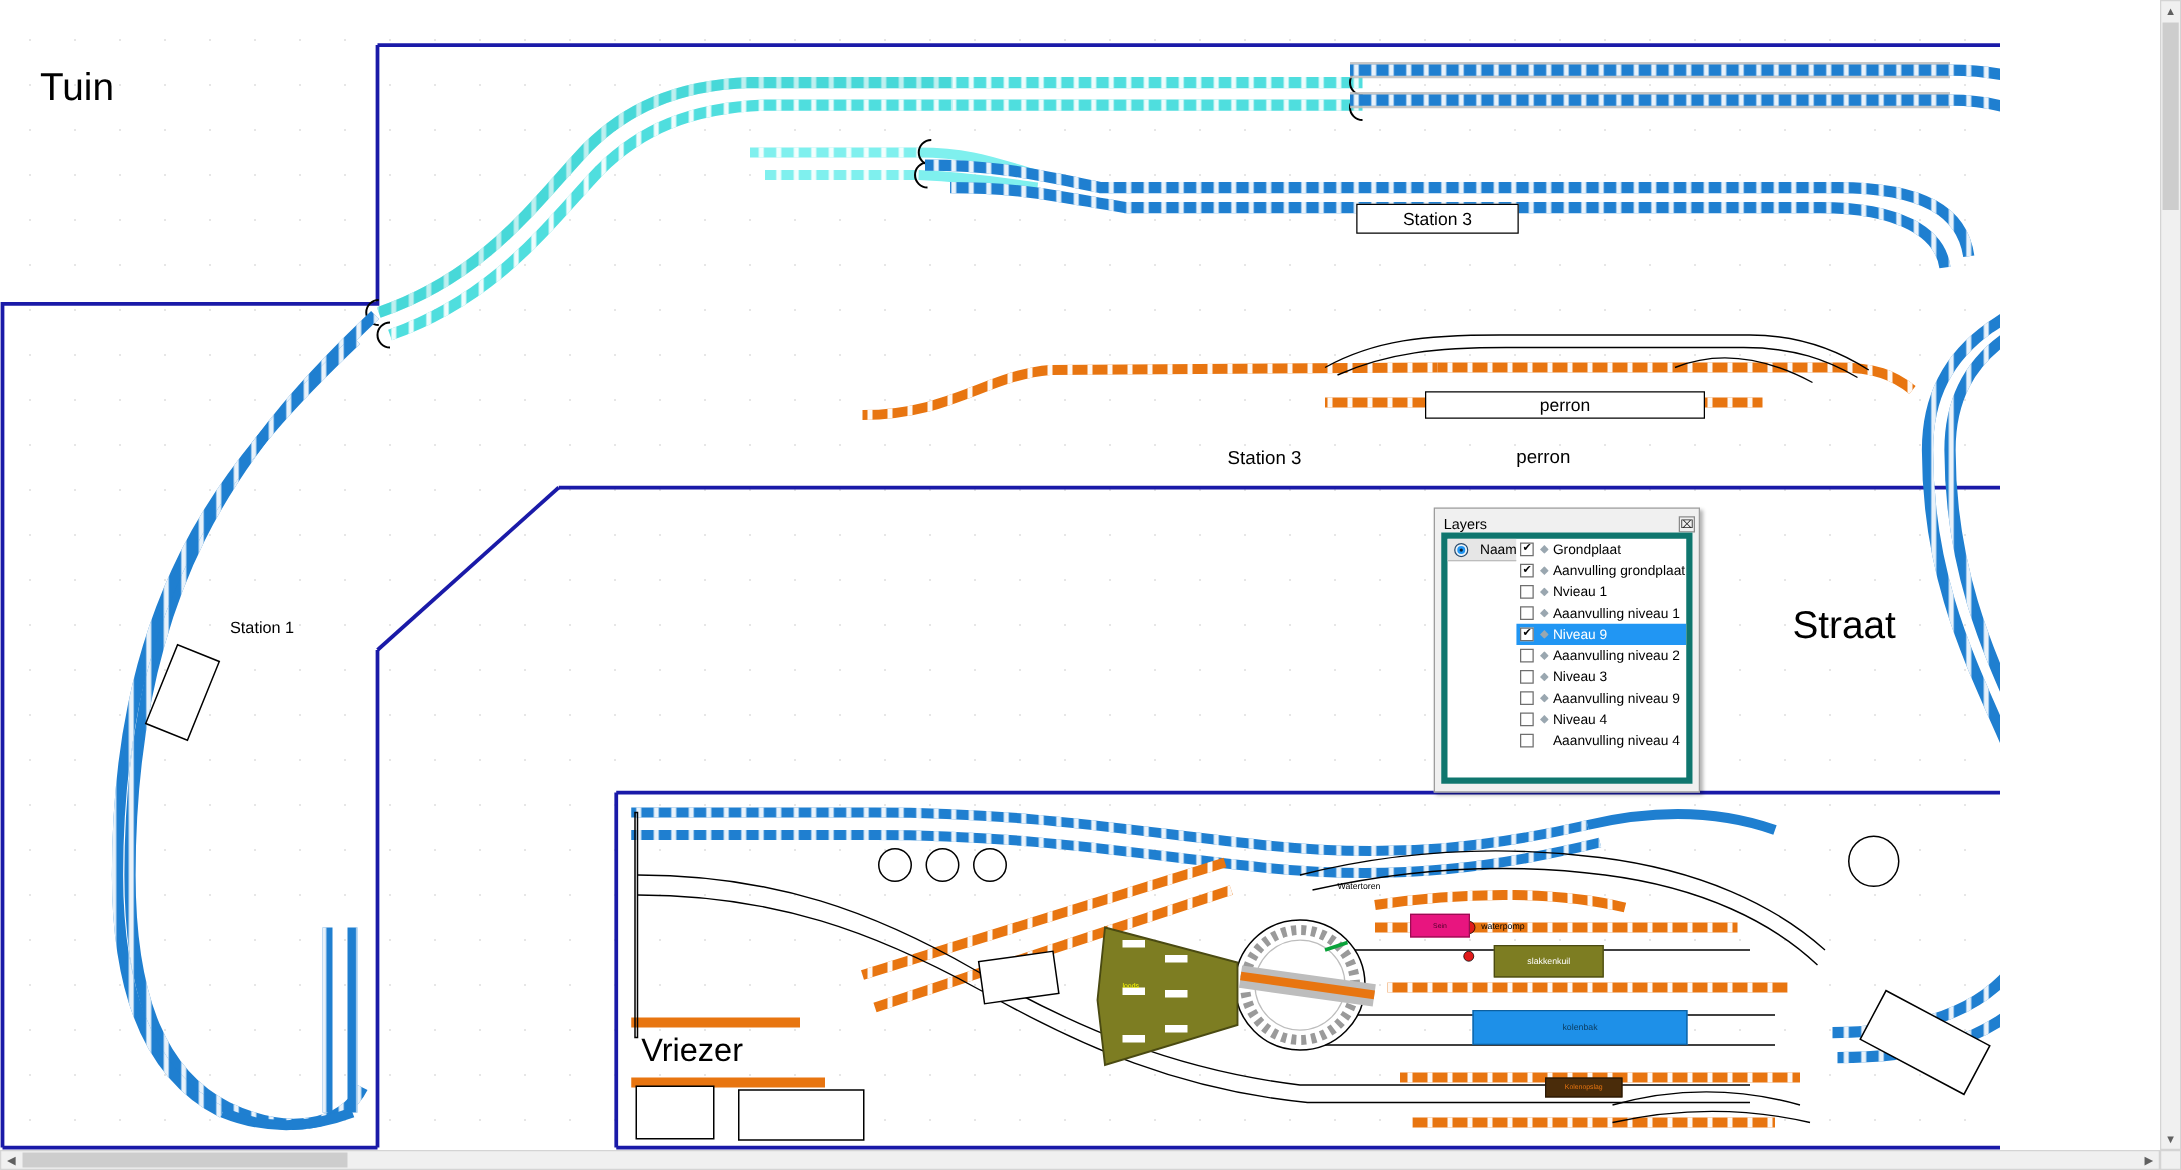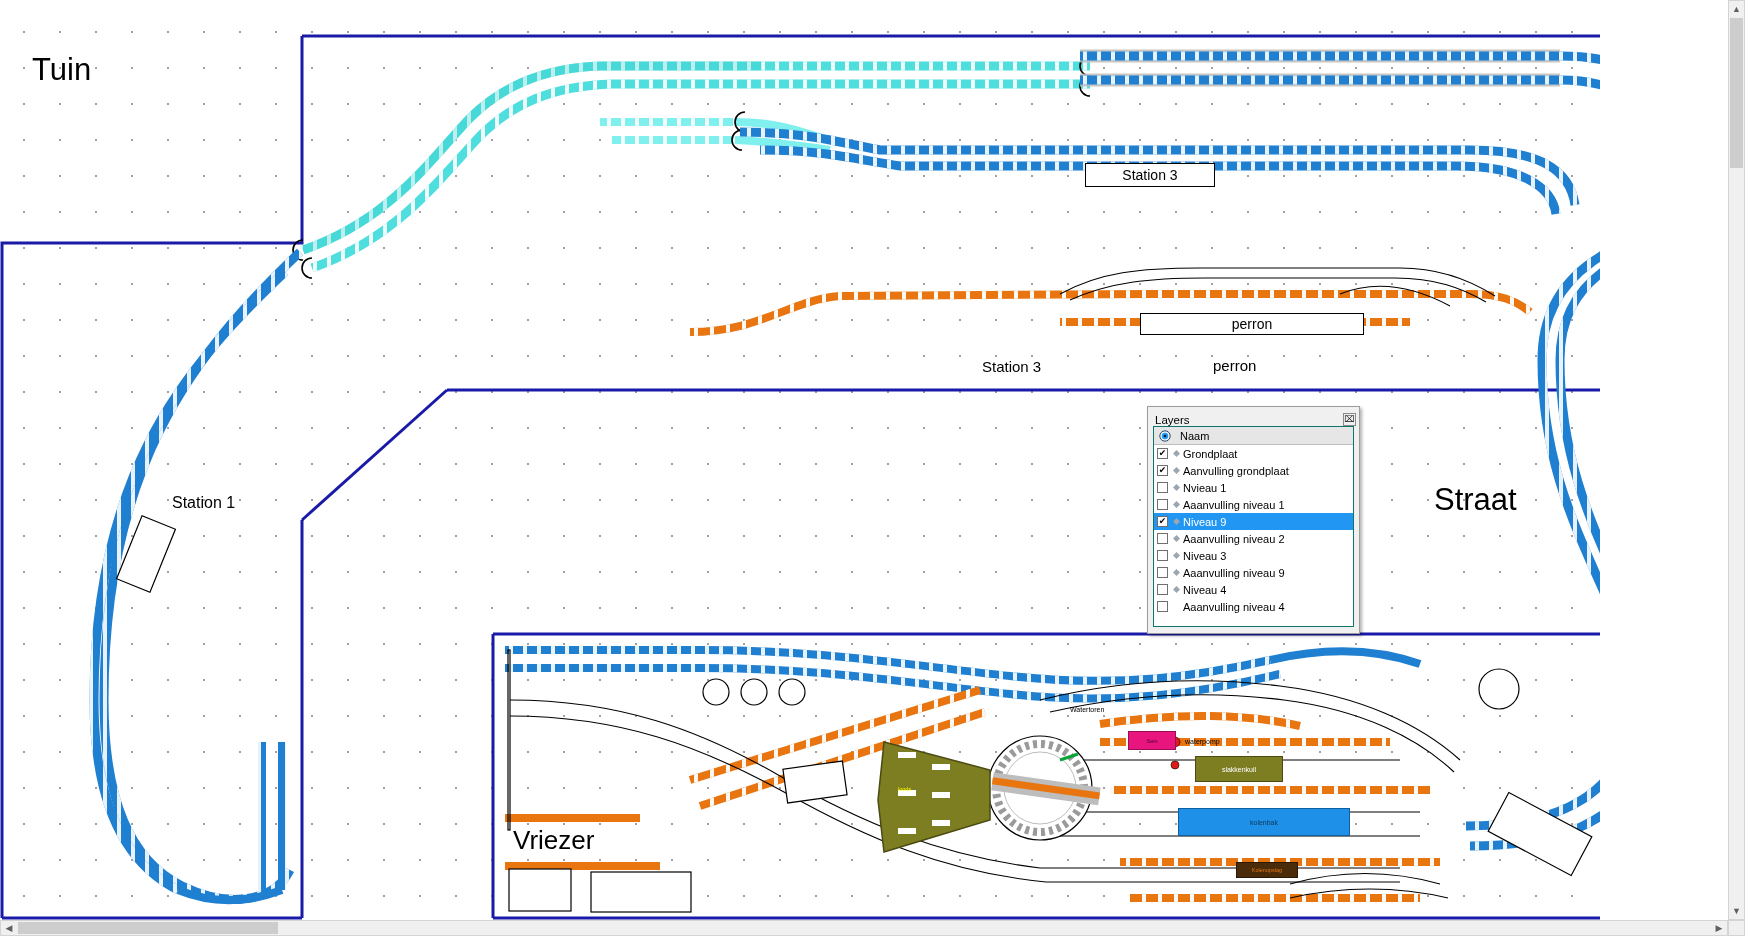--- a/index.html
+++ b/index.html
@@ -53,22 +53,22 @@
     box-shadow:2px 2px 3px rgba(0,0,0,.30);
     font-size:11px;color:#000;box-sizing:border-box;
     display:flex;flex-direction:column;
   }
   #layers-title{height:19px;display:flex;align-items:flex-end;
                 padding:0 3px 0 7px;flex:0 0 auto;}
   #layers-title .ttl{flex:1;font-size:11.5px;line-height:1;}
   #layers-close{width:13px;height:13px;border:1px solid #8a8a8a;background:#f0f0f0;
                 display:flex;align-items:center;justify-content:center;
                 font-size:9px;line-height:1;color:#222;box-sizing:border-box;}
-  #layers-body{flex:1;margin:0 5px 6px 5px;background:#fff;border:1px solid #0f766e;
-               box-sizing:border-box;overflow:hidden;display:flex;flex-direction:column;}
+  #layers-body{flex:1;margin:0 5px 6px 5px;background:#fff;border:5px solid #0f766e;
+               box-sizing:border-box;overflow:hidden;display:flex;flex-direction:row;}
   #layers-head{height:17px;background:#e6e6e6;border-bottom:1px solid #bdbdbd;
                display:flex;align-items:center;flex:0 0 auto;}
   .eye-ico{width:22px;display:flex;align-items:center;justify-content:center;}
   #layers-head .hname{font-size:11px;padding-left:4px;}
   #layers-list{flex:1;overflow:hidden;}
   .lyr-row{height:17px;display:flex;align-items:center;padding-left:3px;box-sizing:border-box;}
   .lyr-row.sel{background:#2196f3;}
   .lyr-row.sel .lyr-name{color:#fff;}
   .cbx{width:11px;height:11px;border:1px solid #6f6f6f;background:#fff;
        margin-right:3px;box-sizing:border-box;flex:0 0 auto;
@@ -301,21 +301,21 @@
         <circle cx="1175" cy="765" r="4"></circle>
       </g>
     </svg>
 
     <div class="maplabel lbl-big" style="left:32px;top:52px;">Tuin</div>
 
     <div class="maplabel lbl-big" style="left:1434px;top:482px;">Straat</div>
 
     <div class="maplabel lbl-big" style="left:513px;top:796px;font-size:26px;margin-top:29px;">Vriezer</div>
 
-    <div class="maplabel lbl-sm" style="left:172px;top:494px;font-size:16px;">Station 1</div>
+    <div class="maplabel lbl-sm" style="left:184px;top:494px;font-size:13px;">Station 1</div>
 
     <div class="boxlabel" style="left:1085px;top:163px;width:130px;height:24px;">Station 3</div>
 
     <div class="maplabel lbl-mid" style="left:982px;top:358px;">Station 3</div>
 
     <div class="boxlabel" style="left:1140px;top:313px;width:224px;height:22px;">perron</div>
 
     <div class="maplabel lbl-mid" style="left:1213px;top:357px;">perron</div>
 
     <div class="maplabel lbl-tiny" style="left:1070px;top:706px;">Watertoren</div>

